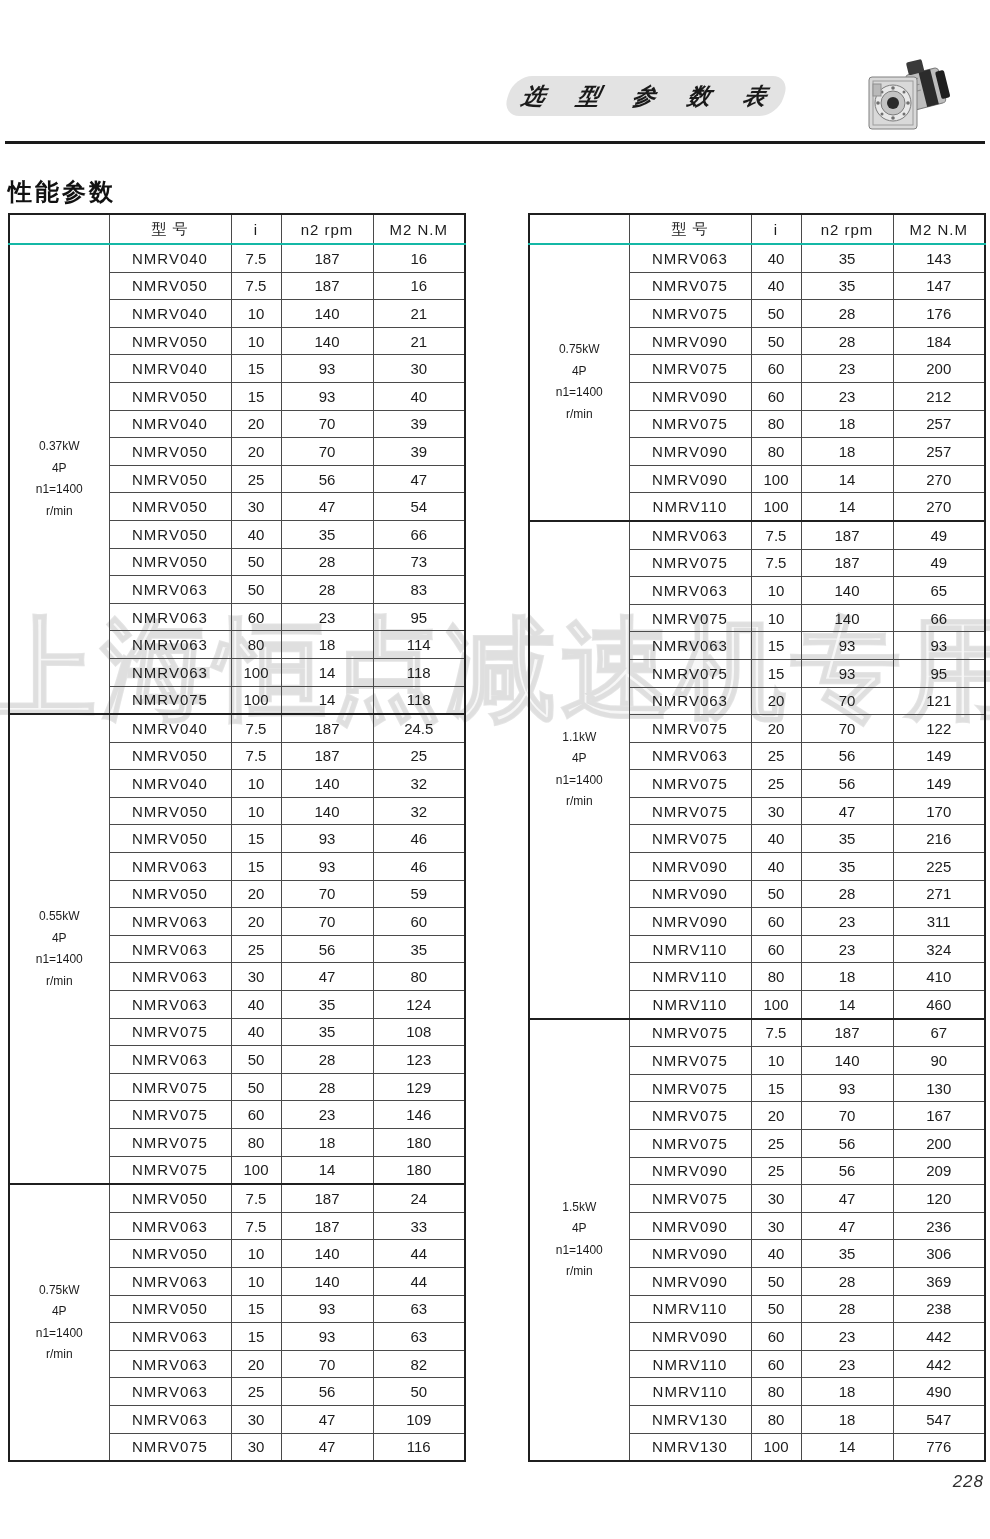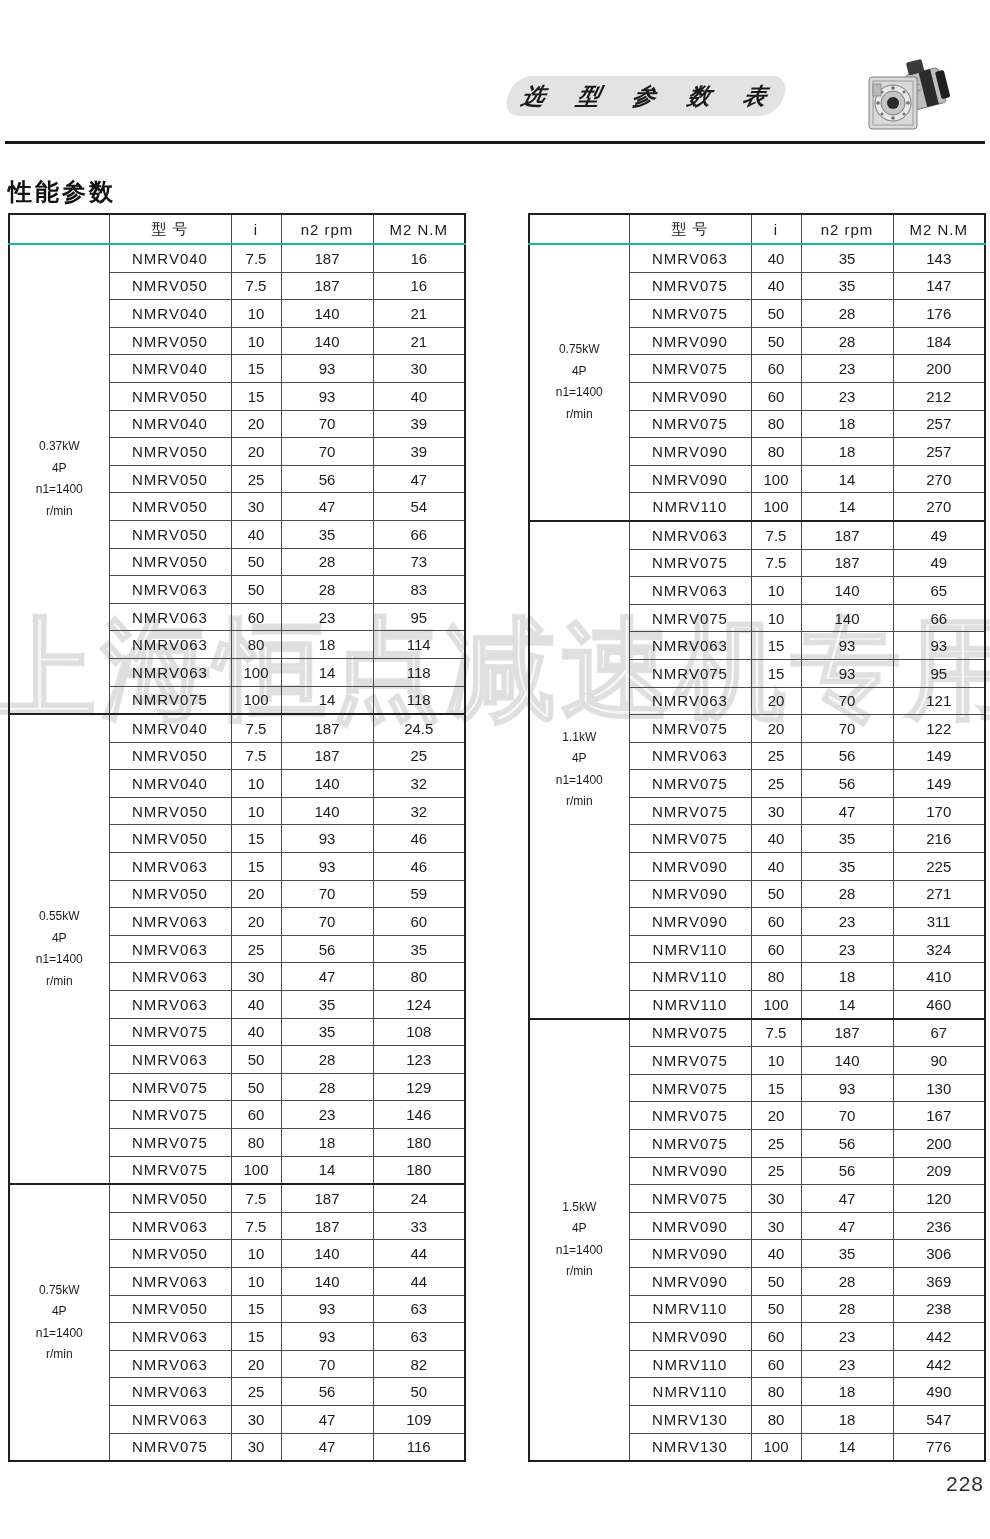--- a/index.html
+++ b/index.html
@@ -39,21 +39,21 @@
     border:1px solid #4a4a4a;text-align:center;vertical-align:middle;
     font-size:15px;color:#1c1c1c;padding:0;overflow:hidden;
   }
   .param-table thead th{height:28px;font-weight:normal;border-bottom:2px solid #14b8a6;letter-spacing:1px;}
   .param-table tbody td{height:26.6px;}
   .param-table td.model{letter-spacing:1px;}
   .param-table tr.group-start td{border-top:2px solid #1f1f1f;}
   .param-table td.group-cell{vertical-align:middle;}
   .param-table td.group-cell div{line-height:21.5px;font-size:12px;}
   .page-number{
-    position:absolute;right:6px;top:1472px;font-size:21px;color:#2e2e2e;letter-spacing:1px;
+    position:absolute;right:6px;top:1472px;font-size:17px;color:#2e2e2e;letter-spacing:1px;font-style:italic;
   }
 </style>
 </head>
 <body>
 
 <div class="page">
 
   <div class="watermark">上海恒点减速机专用</div>
 
   <div class="banner">

